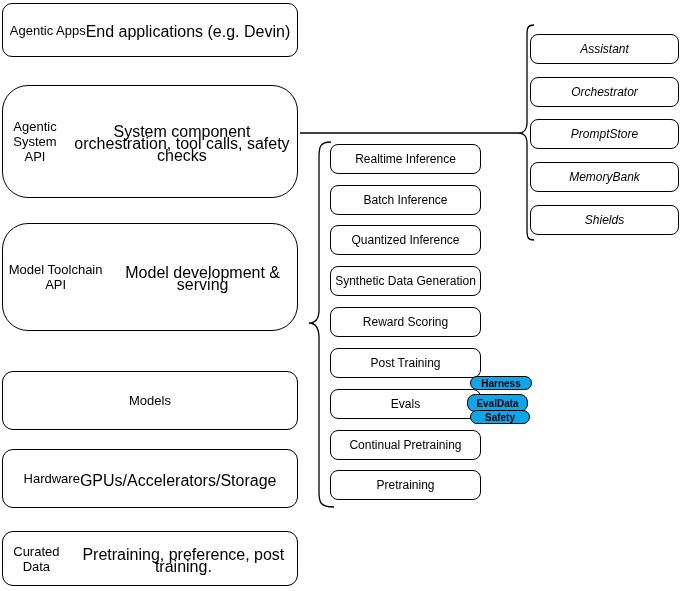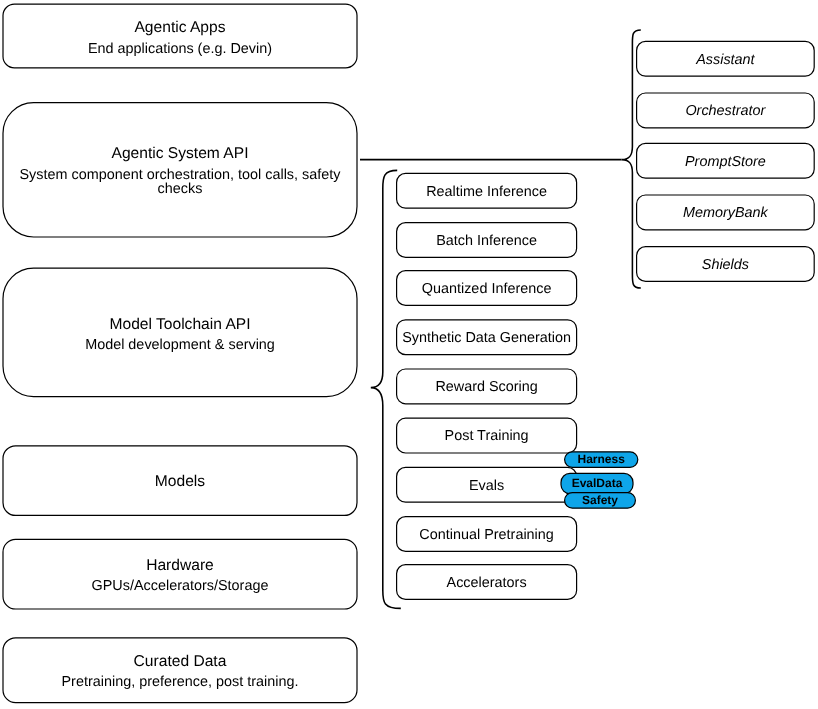--- a/index.html
+++ b/index.html
@@ -16,28 +16,28 @@
     overflow: hidden;
   }
   svg.connectors {
     position: absolute; left: 0; top: 0; z-index: 0;
   }
   .node {
     position: absolute;
     box-sizing: border-box;
     background: #ffffff;
     border: 1.3px solid #000000;
-    display: flex; flex-direction: column;
+    display: flex; flex-direction: row;
     align-items: center; justify-content: center;
     text-align: center;
     z-index: 1;
   }
   .lnode { left: 2px; width: 296px; }
   .lnode .title { font-size: 13px; line-height: 15px; }
-  .lnode .subtitle { font-size: 12px; line-height: 12px; margin-top: 4px; }
+  .lnode .subtitle { font-size: 16px; line-height: 12px; margin-top: 4px; }
   .mnode {
     left: 330px; width: 151px; height: 30px;
     border-radius: 8px; font-size: 12px;
   }
   .rnode {
     left: 530px; width: 149px; height: 30px;
     border-radius: 8px; font-size: 12px; font-style: italic;
   }
   .pill {
     position: absolute;
@@ -92,21 +92,21 @@
   </div>
 
   <div class="node mnode" style="top:144px">Realtime Inference</div>
   <div class="node mnode" style="top:185px">Batch Inference</div>
   <div class="node mnode" style="top:225px">Quantized Inference</div>
   <div class="node mnode" style="top:266px">Synthetic Data Generation</div>
   <div class="node mnode" style="top:307px">Reward Scoring</div>
   <div class="node mnode" style="top:348px">Post Training</div>
   <div class="node mnode" style="top:389px">Evals</div>
   <div class="node mnode" style="top:430px">Continual Pretraining</div>
-  <div class="node mnode" style="top:470px">Accelerators</div>
+  <div class="node mnode" style="top:470px">Pretraining</div>
 
   <div class="pill" style="left:470px;top:376px;width:62px;height:14px">Harness</div>
   <div class="pill" style="left:467px;top:394px;width:61px;height:18px">EvalData</div>
   <div class="pill" style="left:470px;top:410px;width:60px;height:14px">Safety</div>
 
   <div class="node rnode" style="top:34px">Assistant</div>
   <div class="node rnode" style="top:77px">Orchestrator</div>
   <div class="node rnode" style="top:119px">PromptStore</div>
   <div class="node rnode" style="top:162px">MemoryBank</div>
   <div class="node rnode" style="top:205px">Shields</div>

